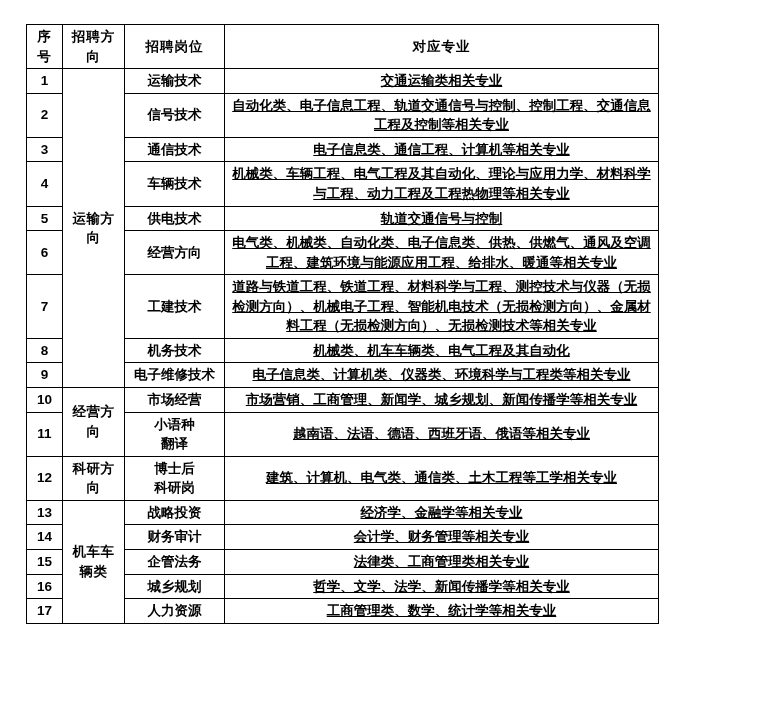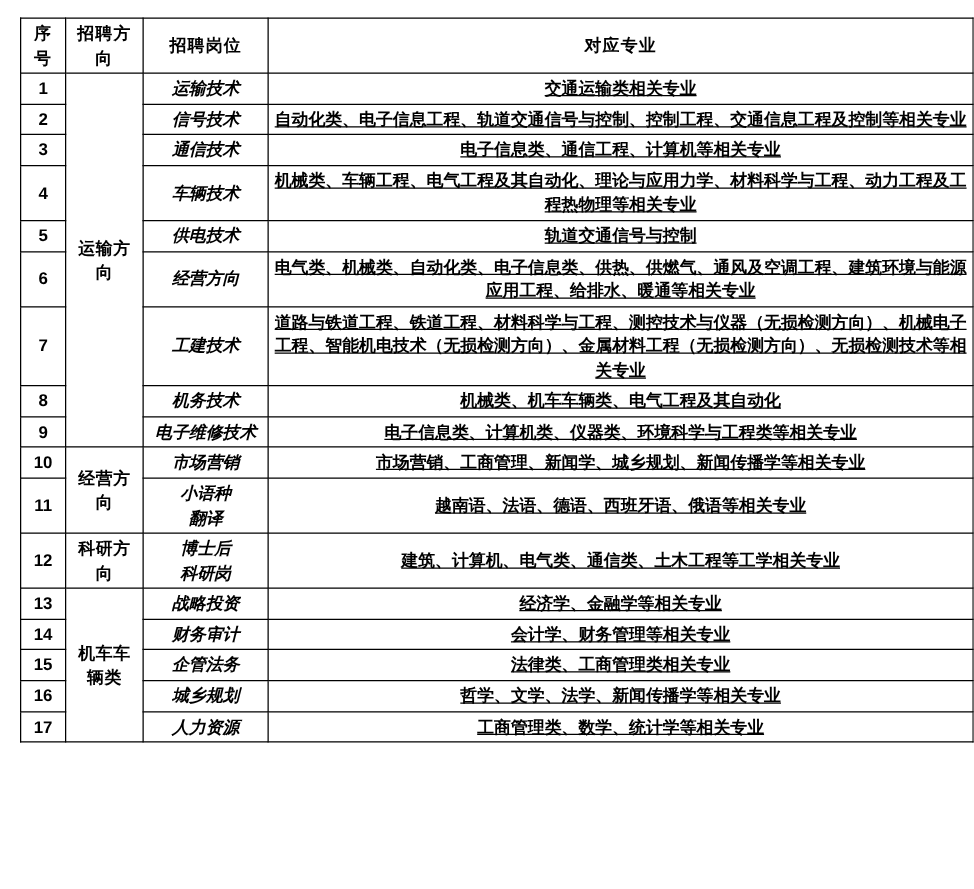--- a/index.html
+++ b/index.html
@@ -15,22 +15,22 @@
     width: 779px;
     height: 711px;
     position: relative;
     box-sizing: border-box;
     padding: 6px 8px 0 8px;
     background: #ffffff;
   }
   table.recruit {
     border-collapse: collapse;
     table-layout: fixed;
-    width: 763px;
-    margin: 8px;
+    width: 633px;
+    margin: 18px;
   }
   table.recruit td, table.recruit th {
     border: 1px solid #000000;
     padding: 2px 4px;
     vertical-align: middle;
     text-align: center;
     font-size: 13.5px;
     line-height: 1.45;
     font-weight: bold;
     color: #000;
@@ -47,21 +47,20 @@
     font-weight: bold;
   }
   td.dir {
     font-size: 13.5px;
     font-weight: bold;
     letter-spacing: 0.5px;
   }
   td.post {
     font-size: 13.5px;
     font-weight: bold;
-    font-style: italic;
   }
   td.major {
     font-size: 13.5px;
     font-weight: bold;
     text-align: center;
     padding: 4px 8px;
     line-height: 1.7;
     text-decoration: underline;
   }
   .col-num { width: 36px; }
@@ -132,21 +131,21 @@
           <td class="major">机械类、机车车辆类、电气工程及其自动化</td>
         </tr>
         <tr>
           <td class="num">9</td>
           <td class="post">电子维修技术</td>
           <td class="major">电子信息类、计算机类、仪器类、环境科学与工程类等相关专业</td>
         </tr>
         <tr>
           <td class="num">10</td>
           <td class="dir" rowspan="2">经营方向</td>
-          <td class="post">市场营销</td>
+          <td class="post">市场经营</td>
           <td class="major">市场营销、工商管理、新闻学、城乡规划、新闻传播学等相关专业</td>
         </tr>
         <tr>
           <td class="num">11</td>
           <td class="post">小语种<br>翻译</td>
           <td class="major">越南语、法语、德语、西班牙语、俄语等相关专业</td>
         </tr>
         <tr>
           <td class="num">12</td>
           <td class="dir" rowspan="1">科研方向</td>

